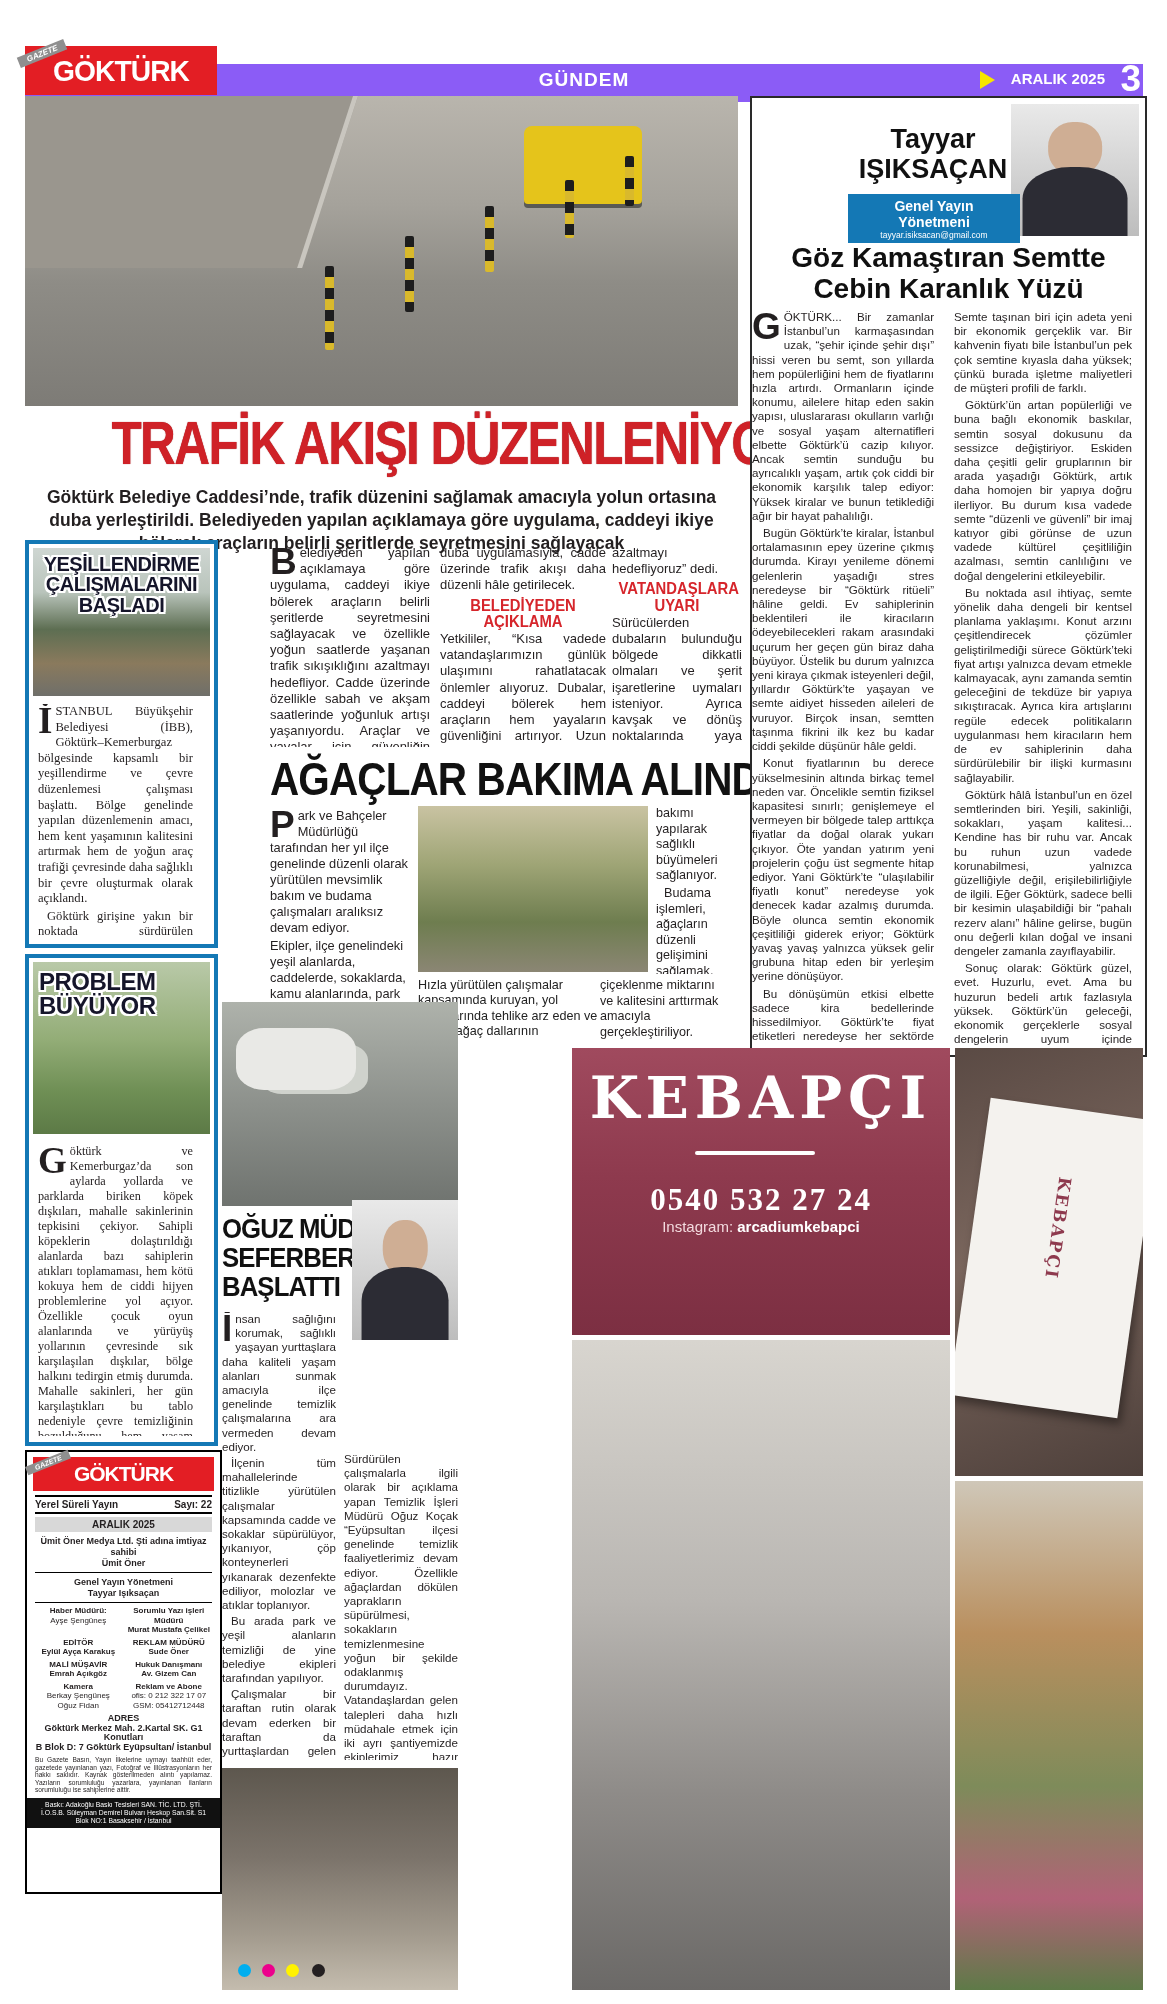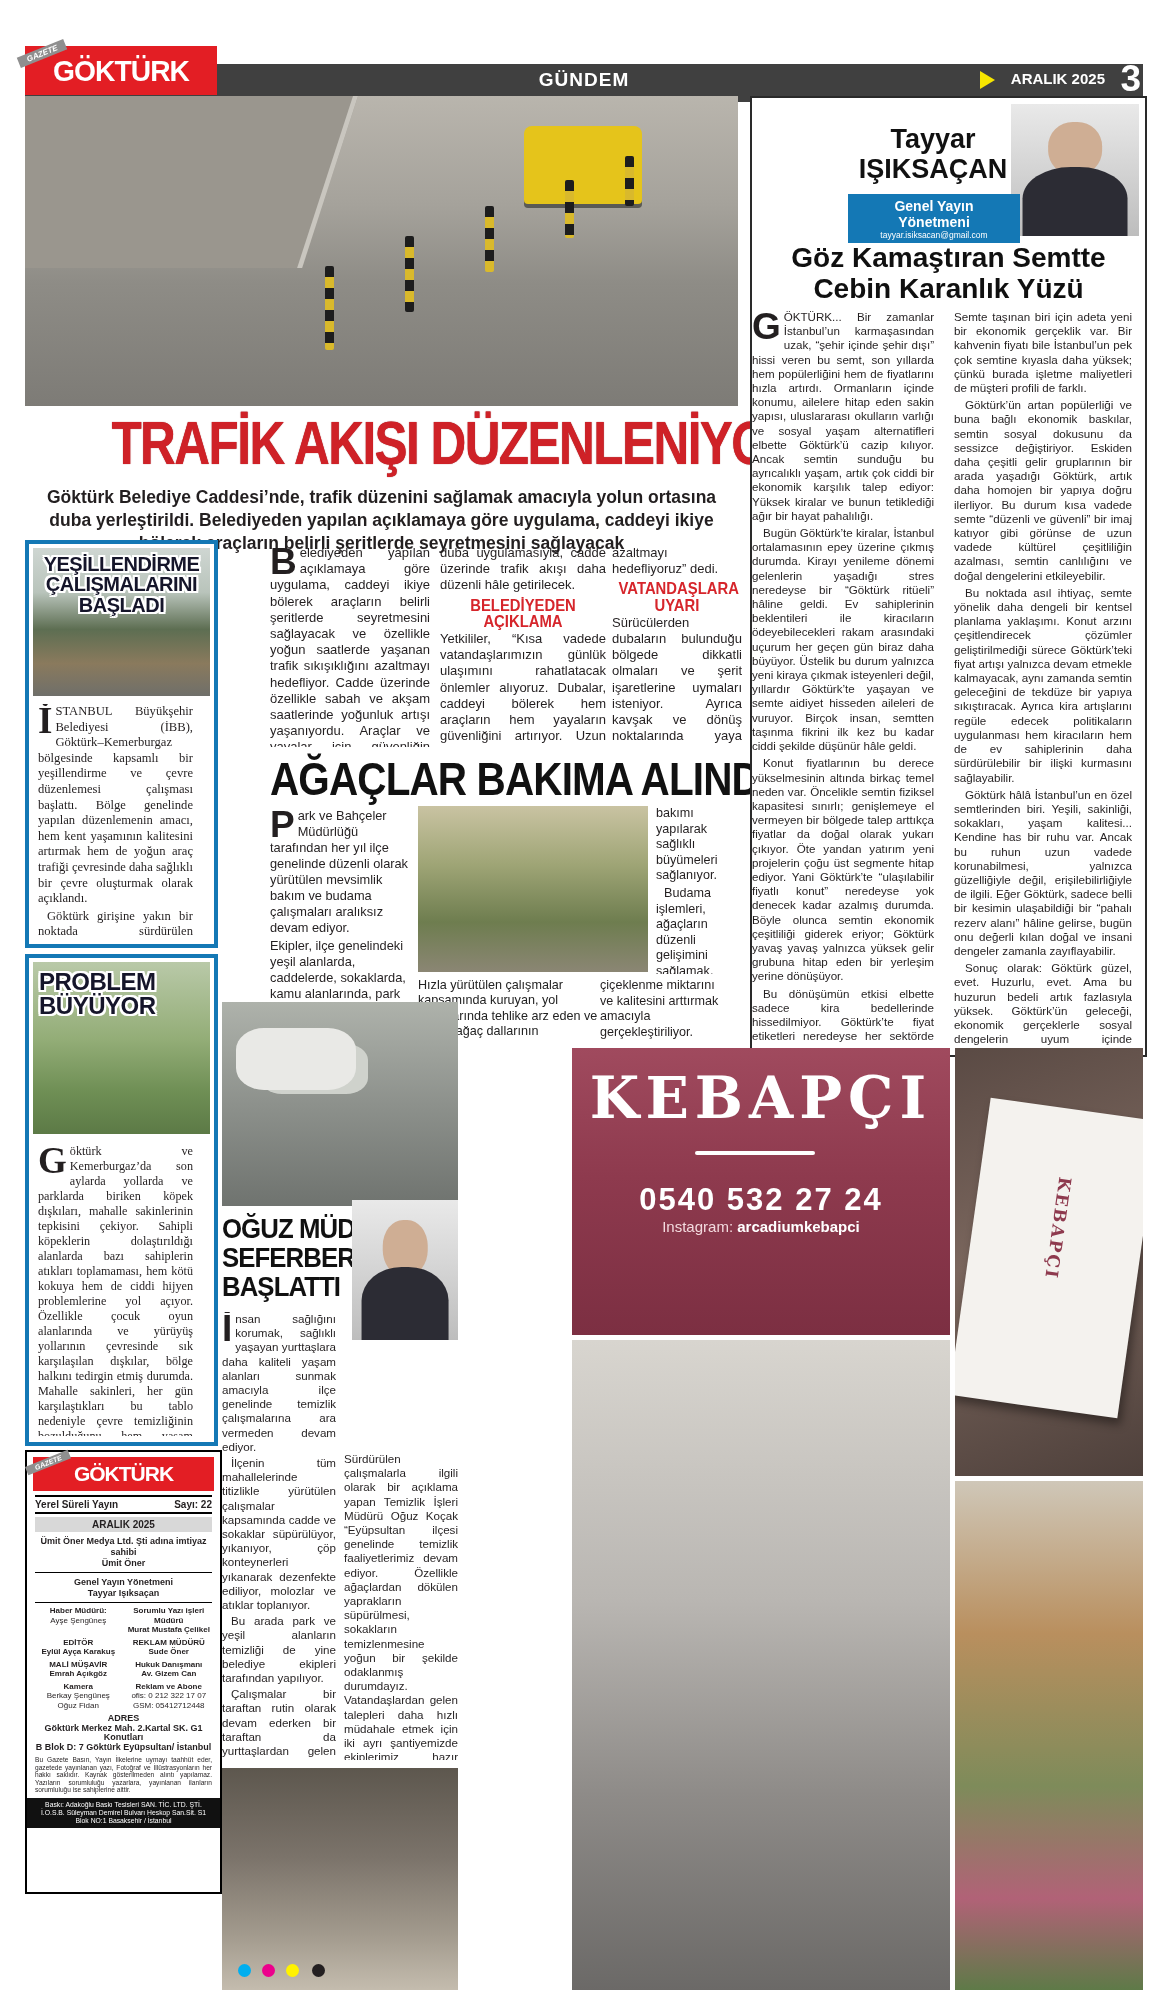--- a/index.html
+++ b/index.html
@@ -1,20 +1,20 @@
 <!DOCTYPE html>
 <html><head>
 <meta charset="utf-8">
 <style>
   html,body{margin:0;padding:0;background:#dcdcdc;}
   .page{position:relative;width:1167px;height:2004px;margin:0 auto;background:#ffffff;
         font-family:"Liberation Sans",sans-serif;color:#231f20;overflow:hidden;}
   .abs{position:absolute;}
   
-  .blue-bar{left:25px;top:64px;width:1118px;height:38px;background:#404040;}
+  .blue-bar{left:25px;top:64px;width:1118px;height:38px;background:#8b5cf6;}
   .section-label{left:0;top:5px;width:100%;text-align:center;color:#fff;font-weight:bold;
                  font-size:19px;letter-spacing:1px;}
   .logo{left:25px;top:46px;width:192px;height:49px;background:#e31e24;z-index:5;}
   .logo-text{width:100%;text-align:center;color:#fff;font-weight:bold;font-size:30px;
              letter-spacing:-1px;line-height:49px;transform:scaleX(.94);transform-origin:center;}
   .gazete-ribbon{position:absolute;left:-8px;top:2px;background:#8f8f8f;color:#fff;
                  font-size:8px;font-style:italic;font-weight:bold;padding:1px 9px;
                  transform:rotate(-22deg);}
   .date-wrap{right:62px;top:70px;color:#fff;font-weight:bold;font-size:15px;}
   .tri{right:172px;top:71px;width:0;height:0;border-left:15px solid #f6e500;
@@ -81,21 +81,21 @@
                 font-size:28px;line-height:31px;color:#101010;}
   .colcol{position:absolute;top:212px;height:735px;font-size:11.6px;line-height:14.2px;text-align:justify;overflow:hidden;}
   .colcol p{margin:0 0 3px 0;text-indent:11px;}
   .colcol p.first{text-indent:0;}
   
   .ad-banner{left:572px;top:1048px;width:378px;height:287px;color:#fff;text-align:center;
       background:linear-gradient(180deg,#a04a5e 0%,#8e3a4e 45%,#7c2f42 100%);}
   .ad-brand{font-family:"DejaVu Serif",serif;font-weight:bold;font-size:57px;letter-spacing:6px;margin-top:16px;}
   .ad-sub{font-family:"DejaVu Serif",serif;font-style:italic;font-weight:bold;font-size:40px;margin-top:-6px;}
   .ad-line{display:inline-block;width:120px;height:4px;background:#fff;vertical-align:middle;margin-right:12px;border-radius:2px;}
-  .ad-phone{font-weight:bold;font-size:31px;letter-spacing:2px;margin-top:10px;}
+  .ad-phone{font-weight:bold;font-size:31px;letter-spacing:2px;margin-top:10px;font-family:Liberation Serif, serif;}
   .ad-insta{font-size:15px;color:#f3dade;}
   .ad-insta b{color:#fff;}
   .ad-addr{font-size:11.5px;margin-top:9px;color:#f3dade;line-height:14px;}
   .ad-addr .l2{font-weight:bold;color:#fff;font-size:12.5px;}
   
   .oguz-headline div{font-weight:bold;font-size:28px;line-height:29px;letter-spacing:-1px;
       transform:scaleX(.92);transform-origin:left;white-space:nowrap;color:#111;}
   .small-body{font-size:11.6px;line-height:14.2px;text-align:justify;}
   .small-body p{margin:0 0 2px;text-indent:9px;}
   .small-body p.first{text-indent:0;}

